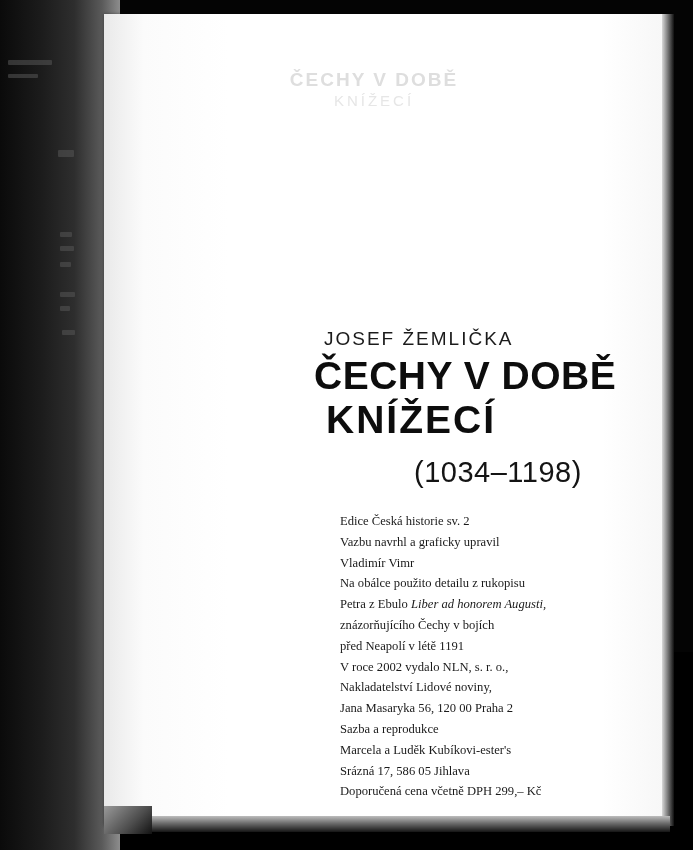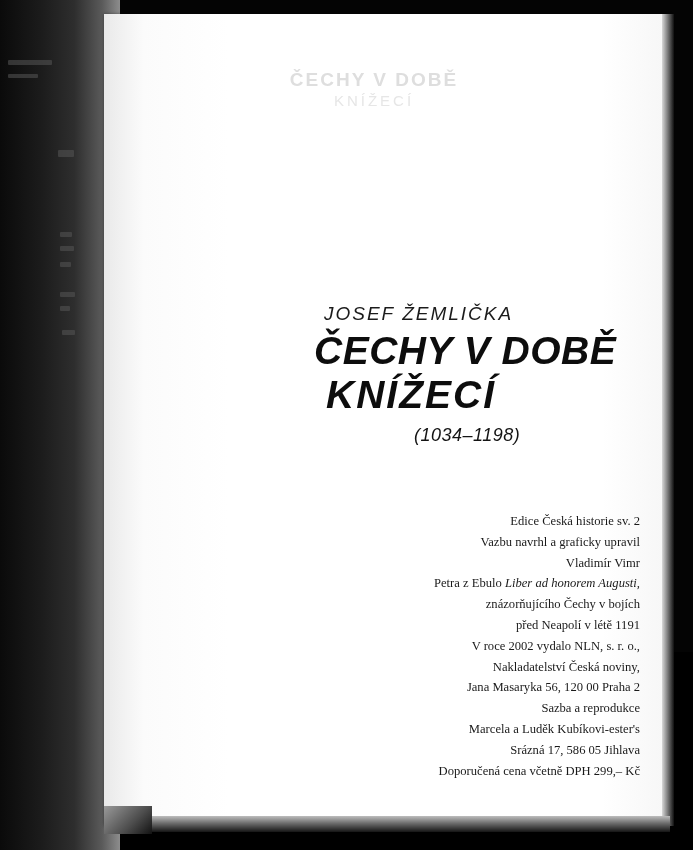--- a/index.html
+++ b/index.html
@@ -76,23 +76,22 @@
     letter-spacing: 3px;
     font-family: "Liberation Sans", sans-serif;
     white-space: nowrap;
     user-select: none;
   }
 
   
   #titleblock {
     position: absolute;
     left: 210px;
-    top: 289px;
+    top: 314px;
     width: 330px;
-    font-style: italic;
   }
   #author {
     font-family: "Liberation Sans", sans-serif;
     font-size: 19px;
     letter-spacing: 2.0px;
     color: #1b1b1b;
     margin: 0 0 6px 10px;
     white-space: nowrap;
   }
   #title-line1 {
@@ -110,41 +109,40 @@
     font-weight: bold;
     font-size: 39px;
     letter-spacing: 2px;
     color: #0d0d0d;
     margin: 4px 0 0 12px;
     line-height: 1.02;
     white-space: nowrap;
   }
   #years {
     font-family: "Liberation Sans", sans-serif;
-    font-size: 18px;
+    font-size: 29px;
     letter-spacing: 0.5px;
     color: #141414;
-    margin: 10px 0 0 100px;
+    margin: 16px 0 0 100px;
     white-space: nowrap;
   }
 
   
   #colophon {
     position: absolute;
     left: 236px;
     top: 497px;
     width: 300px;
     font-family: "Liberation Serif", serif;
     font-size: 12.6px;
     line-height: 20.8px;
     color: #1a1a1a;
   }
   #colophon .line {
     white-space: nowrap;
-    text-align: right;
   }
   #colophon .line i {
     font-style: italic;
   }
 
   
   #bottom-edge {
     position: absolute;
     left: 104px;
     top: 816px;
@@ -195,25 +193,26 @@
       <div id="author">JOSEF ŽEMLIČKA</div>
       <div id="title-line1">ČECHY V DOBĚ</div>
       <div id="title-line2">KNÍŽECÍ</div>
       <div id="years">(1034–1198)</div>
     </div>
 
     <div id="colophon">
       <div class="line">Edice Česká historie sv. 2</div>
       <div class="line">Vazbu navrhl a graficky upravil</div>
       <div class="line">Vladimír Vimr</div>
+      <div class="line">Na obálce použito detailu z rukopisu</div>
       <div class="line">Petra z Ebulo <i>Liber ad honorem Augusti,</i></div>
       <div class="line">znázorňujícího Čechy v bojích</div>
       <div class="line">před Neapolí v létě 1191</div>
       <div class="line">V roce 2002 vydalo NLN, s. r. o.,</div>
-      <div class="line">Nakladatelství Česká noviny,</div>
+      <div class="line">Nakladatelství Lidové noviny,</div>
       <div class="line">Jana Masaryka 56, 120 00 Praha 2</div>
       <div class="line">Sazba a reprodukce</div>
       <div class="line">Marcela a Luděk Kubíkovi-ester's</div>
       <div class="line">Srázná 17, 586 05 Jihlava</div>
       <div class="line">Doporučená cena včetně DPH 299,– Kč</div>
     </div>
 
   </div>
 
   <div id="right-edge"></div>

